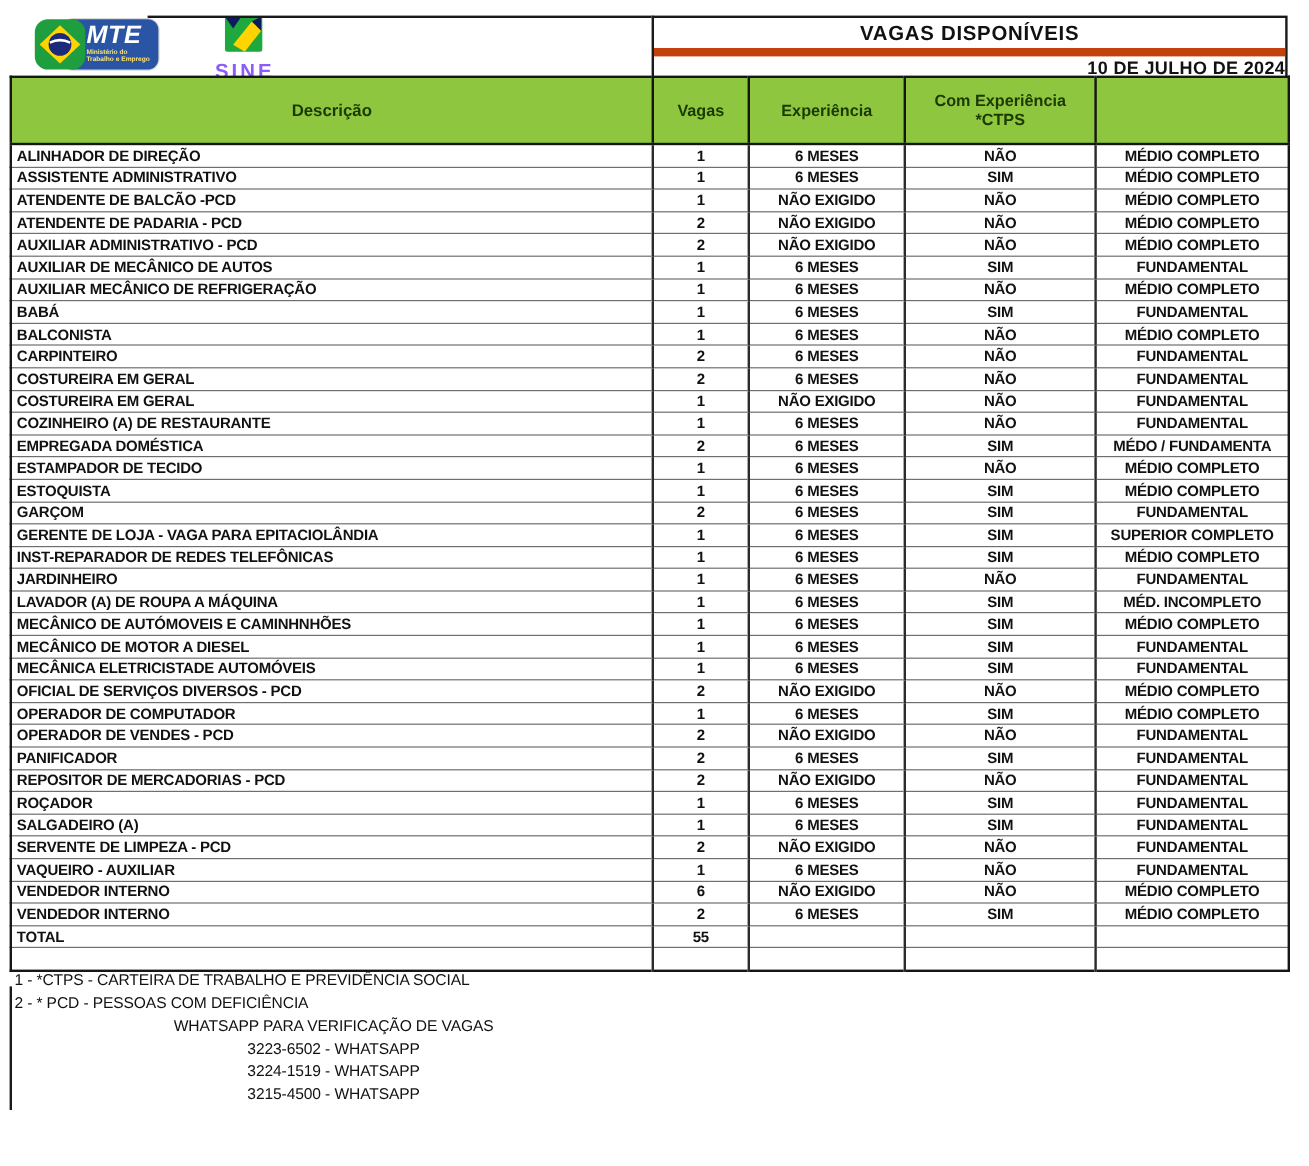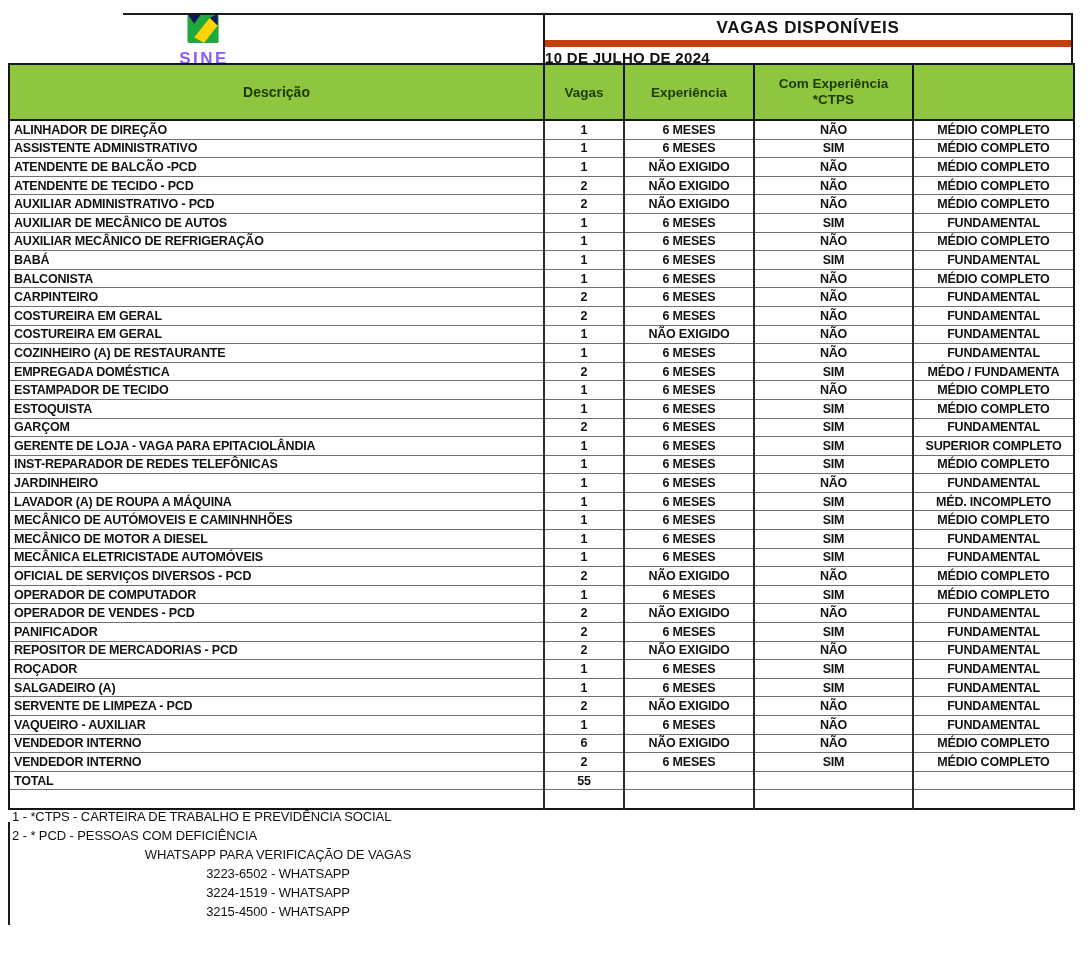--- a/index.html
+++ b/index.html
@@ -5,21 +5,21 @@
   html,body{margin:0;padding:0;background:#ffffff;}
   .sheet{position:relative;width:1091px;height:972px;background:#ffffff;
          font-family:"Liberation Sans",sans-serif;color:#111;overflow:hidden;}
 
   
   .top-rule{position:absolute;left:123px;top:13px;width:422px;height:2px;background:#1a1a1a;}
 
   
   .title-box{position:absolute;left:543px;top:13px;width:530px;border:2px solid #1a1a1a;background:#fff;box-sizing:border-box;}
   .title-box .title{height:25px;line-height:25px;text-align:center;font-weight:bold;font-size:17px;letter-spacing:.6px;border-bottom:7px solid #c2410c;}
-  .title-box .date{height:21px;line-height:21px;text-align:left;font-weight:bold;font-size:15px;letter-spacing:.3px;}
+  .title-box .date{height:21px;line-height:21px;text-align:right;font-weight:bold;font-size:15px;letter-spacing:.3px;}
 
   
   .mte-logo{position:absolute;left:28px;top:14px;width:106px;height:46px;}
   .mte-blue{position:absolute;left:24px;top:2px;width:80px;height:42px;background:#2a55a5;border-radius:9px;box-shadow:0 0 0 1px #d8d8d8;}
   .mte-acronym{color:#ffffff;font-size:21px;font-weight:bold;font-style:italic;line-height:21px;margin:3px 0 0 20px;letter-spacing:.5px;}
   .mte-sub{color:#ffe36e;font-size:5.5px;font-weight:bold;line-height:6px;margin:1px 2px 0 20px;}
   .mte-flag{position:absolute;left:0;top:0;}
   .sine-logo{position:absolute;left:166px;top:12px;width:76px;height:56px;text-align:center;}
   .sine-name{color:#8b5cf6;font-weight:bold;font-size:17px;letter-spacing:2.5px;line-height:16px;margin-top:0;}
   .sine-bar{height:4px;background:#2faa4a;margin:1px 8px 0 8px;}
@@ -40,20 +40,32 @@
   
   .left-rule{position:absolute;left:8px;top:822px;width:2px;height:103px;background:#1a1a1a;}
   .footer{position:absolute;left:12px;top:807px;width:532px;font-weight:normal;font-size:13px;line-height:19px;letter-spacing:-0.1px;}
   .footer .center{text-align:center;}
 </style>
 </head>
 <body>
 
 <div class="sheet">
 
+  <div class="mte-logo">
+    <div class="mte-blue">
+      <div class="mte-acronym">MTE</div>
+      <div class="mte-sub">Ministério do Trabalho e Emprego</div>
+    </div>
+    <svg class="mte-flag" width="44" height="46" viewBox="0 0 44 46">
+      <rect x="1" y="2" width="42" height="42" rx="11" fill="#1e9e3e"></rect>
+      <polygon points="22,7 39,23 22,39 5,23" fill="#ffd400"></polygon>
+      <circle cx="22" cy="23" r="9.5" fill="#1b2a7a"></circle>
+      <path d="M13.5,21.5 Q22,17.5 30.5,21.5" stroke="#ffffff" stroke-width="2.2" fill="none"></path>
+    </svg>
+  </div>
 
   <div class="sine-logo">
     <svg width="40" height="35" viewBox="0 0 40 36">
       <rect x="3" y="2" width="32" height="30" rx="2" fill="#1fa83e"></rect>
       <polygon points="3,2 17,2 10,12" fill="#0d1b5e"></polygon>
       <polygon points="10,26 26,6 34,14 20,32" fill="#ffd400"></polygon>
       <polygon points="26,6 34,2 34,14" fill="#0d1b5e"></polygon>
     </svg>
     <div class="sine-name">SINE</div>
     <div class="sine-bar"></div>
@@ -100,21 +112,21 @@
           <td>MÉDIO COMPLETO</td>
         </tr>
         <tr>
           <td class="left">ATENDENTE DE BALCÃO -PCD</td>
           <td>1</td>
           <td>NÃO EXIGIDO</td>
           <td>NÃO</td>
           <td>MÉDIO COMPLETO</td>
         </tr>
         <tr>
-          <td class="left">ATENDENTE DE TECIDO - PCD</td>
+          <td class="left">ATENDENTE DE PADARIA - PCD</td>
           <td>2</td>
           <td>NÃO EXIGIDO</td>
           <td>NÃO</td>
           <td>MÉDIO COMPLETO</td>
         </tr>
         <tr>
           <td class="left">AUXILIAR ADMINISTRATIVO - PCD</td>
           <td>2</td>
           <td>NÃO EXIGIDO</td>
           <td>NÃO</td>

